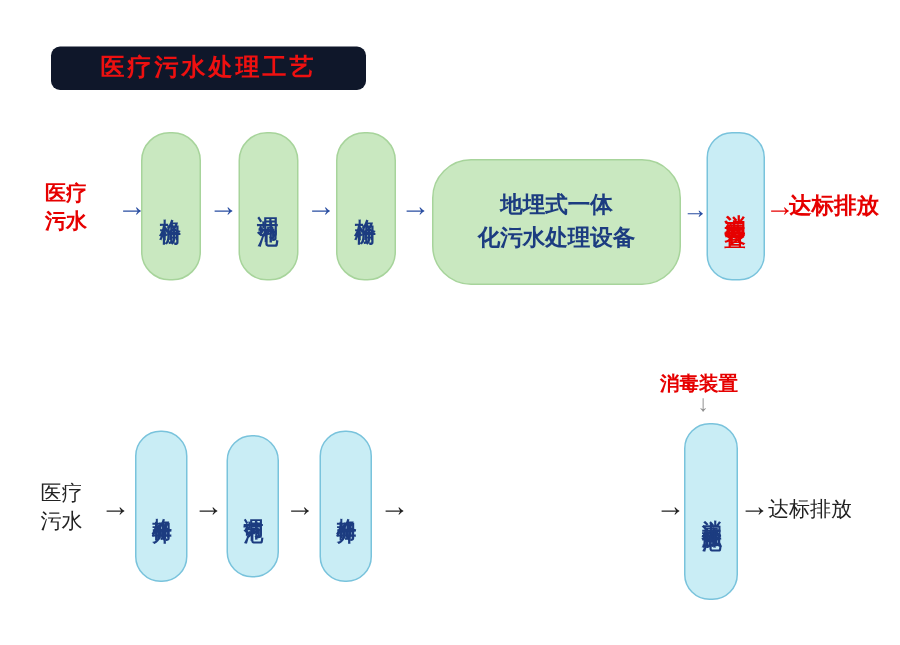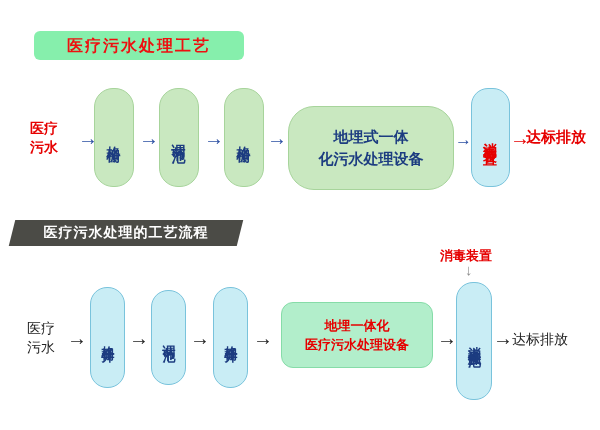--- a/index.html
+++ b/index.html
@@ -4,21 +4,21 @@
 <style>
   html,body { margin:0; padding:0; background:#ffffff; }
   .canvas {
     position:relative; width:600px; height:430px; background:#ffffff;
     font-family:"Liberation Sans", sans-serif; overflow:hidden;
   }
 
   
   .s1-title {
     position:absolute; left:34px; top:31px; width:210px; height:29px;
-    background:#86efac; border-radius:6px;
+    background:#0f172a; border-radius:6px;
     color:#ee1010; font-weight:bold; font-size:16px; letter-spacing:2px;
     text-align:center; line-height:29px;
   }
   .pill {
     position:absolute; display:flex; align-items:center; justify-content:center;
   }
   .green { background:#c9e8c0; border:1px solid #a7d49b; border-radius:19px; }
   .cyan  { background:#c9edf5; border:1px solid #79c3dc; border-radius:17px; }
   .vtext {
     writing-mode:vertical-rl; text-orientation:upright;
@@ -114,24 +114,20 @@
   <span class="arrow arrow-small" style="left:455px; top:128px;">→</span>
 
   <div class="pill cyan" style="left:471px; top:88px; width:37px; height:97px;">
     <span class="vtext vtext-red">消毒装置</span>
   </div>
 
   <span class="arrow arrow-red" style="left:510px; top:126px;">→</span>
 
   <div class="out1">达标排放</div>
 
-  <div class="banner">
-    <div class="banner-bg"></div>
-    <div class="banner-text">医疗污水处理的工艺流程</div>
-  </div>
 
   <div class="disinfect-label">消毒装置</div>
   <span class="arrow-gray" style="left:465px; top:261px;">↓</span>
 
   <div class="source black-text" style="left:27px; top:319px; width:48px;">医疗
 污水</div>
 
   <span class="arrow arrow-black" style="left:67px; top:326px;">→</span>
 
   <div class="pill cyan" style="left:90px; top:287px; width:33px; height:99px;">
@@ -145,24 +141,20 @@
   </div>
 
   <span class="arrow arrow-black" style="left:190px; top:326px;">→</span>
 
   <div class="pill cyan" style="left:213px; top:287px; width:33px; height:99px;">
     <span class="vtext vtext-sm">格栅井</span>
   </div>
 
   <span class="arrow arrow-black" style="left:253px; top:326px;">→</span>
 
-  <div class="bigbox2">
-    <span>地埋一体化
-医疗污水处理设备</span>
-  </div>
 
   <span class="arrow arrow-black" style="left:437px; top:326px;">→</span>
 
   <div class="pill cyan" style="left:456px; top:282px; width:34px; height:116px;">
     <span class="vtext vtext-sm">消毒接触池</span>
   </div>
 
   <span class="arrow arrow-black" style="left:493px; top:326px;">→</span>
 
   <div class="out2">达标排放</div>

